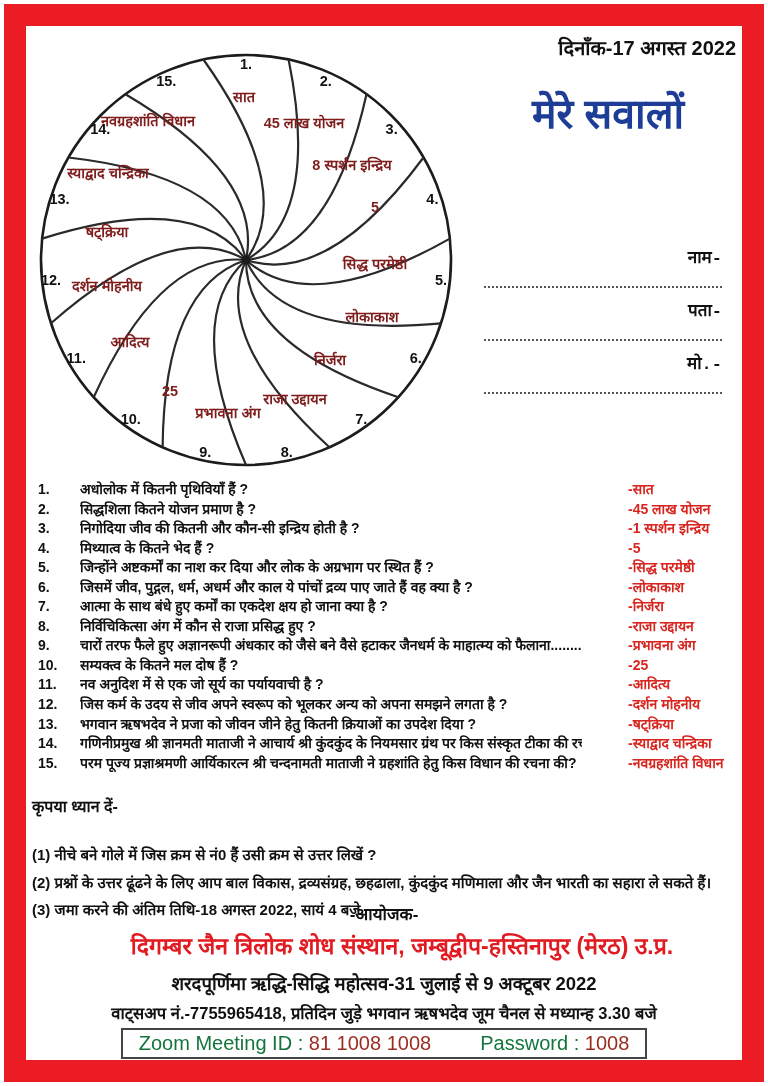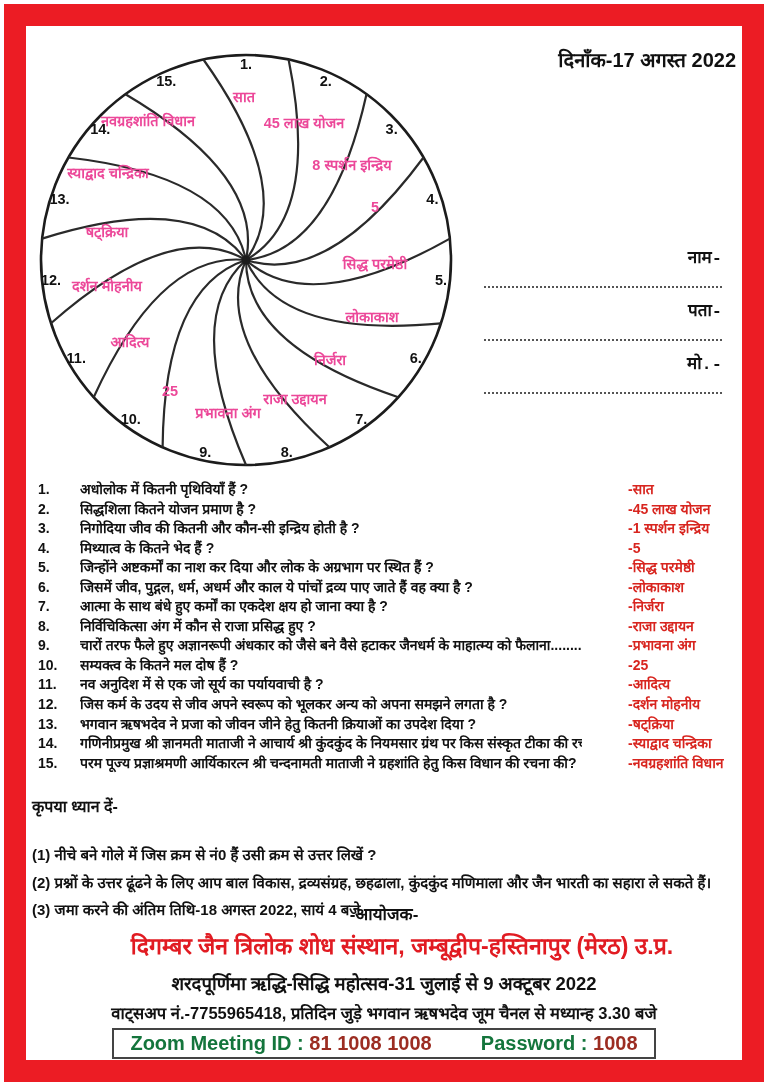--- a/index.html
+++ b/index.html
@@ -1,68 +1,69 @@
 <!DOCTYPE html>
 <html><head>
 <meta charset="utf-8">
 <style>
   html,body{margin:0;padding:0;background:#fff;}
   .page{position:relative;width:768px;height:1086px;background:#ffffff;overflow:hidden;
         font-family:"Liberation Sans","DejaVu Sans",sans-serif;}
   .frame{position:absolute;left:4px;top:4px;right:4px;bottom:4px;
          border:22px solid #ec1c24;pointer-events:none;z-index:5;}
   
-  .date{position:absolute;top:46px;right:32px;font-size:20px;font-weight:bold;color:#111;}
+  .date{position:absolute;top:34px;right:32px;font-size:20px;font-weight:bold;color:#111;}
   .title{position:absolute;left:470px;top:86px;width:276px;text-align:center;
          color:#1d3d96;font-weight:bold;font-size:41px;line-height:57px;}
   
   .form{position:absolute;left:484px;top:246px;width:238px;}
   .f-group{margin-bottom:11px;}
   .f-label{text-align:right;font-size:17px;font-weight:bold;color:#111;height:25px;line-height:25px;font-family:Liberation Mono, monospace;}
   .f-line{height:15px;border-bottom:2.5px dotted #555;}
   
   .wheel{position:absolute;left:30px;top:45px;width:432px;height:432px;}
   .wheel svg{position:absolute;left:0;top:0;}
   .wheel-num{position:absolute;transform:translate(-50%,-50%);font-size:14.5px;font-weight:bold;color:#111;white-space:nowrap;}
   .wheel-label{position:absolute;transform:translate(-50%,-50%);text-align:center;
-               color:#ec4899;font-weight:bold;font-size:14.5px;line-height:18px;}
+               color:#7f1d1d;font-weight:bold;font-size:14.5px;line-height:18px;}
   
   .q-list{position:absolute;left:36px;top:480px;width:706px;}
   .q-row{position:relative;height:19.55px;line-height:19.55px;font-size:14px;color:#111;}
   .q-num{position:absolute;left:2px;width:34px;font-weight:bold;}
   .q-text{position:absolute;left:44px;right:160px;white-space:nowrap;overflow:hidden;font-weight:bold;}
   .q-ans{position:absolute;left:592px;width:150px;color:#d8251f;font-weight:bold;white-space:nowrap;}
   
   .notes{position:absolute;left:32px;top:795px;width:706px;color:#111;}
   .notes-heading{font-size:16px;font-weight:bold;margin-bottom:24px;}
   .note-line{font-size:15px;font-weight:bold;line-height:27.5px;white-space:nowrap;}
   
   .f-organizer{position:absolute;left:26px;right:26px;top:902px;text-align:center;
                font-size:17px;font-weight:bold;color:#111;}
   .f-org{position:absolute;left:26px;right:26px;top:929px;text-align:center;
          font-size:23px;font-weight:bold;color:#e11b22;margin-left:36px;}
   .f-festival{position:absolute;left:26px;right:26px;top:970px;text-align:center;
               font-size:18.5px;font-weight:bold;color:#111;}
   .f-whatsapp{position:absolute;left:26px;right:26px;top:1001px;text-align:center;
               font-size:16.5px;font-weight:bold;color:#111;}
   .f-zoomwrap{position:absolute;left:26px;right:26px;top:1028px;text-align:center;}
-  .zoom-box{display:inline-block;border:2px solid #444;padding:2px 16px;font-size:20px;font-weight:bold;}
+  .zoom-box{display:inline-block;border:2px solid #444;padding:2px 16px;font-size:20px;font-weight:normal;}
   .zoom-label{color:#14753c;}
   .zoom-value{color:#9c2d22;}
   .zoom-gap{display:inline-block;width:38px;}
 </style>
 </head>
 <body>
 
 <div class="page">
   <div class="frame"></div>
 
   <div class="date">दिनाँक-17 अगस्त 2022</div>
 
   <div class="title">
+    <div>मेरे सवालों</div>
   </div>
 
   <div class="form">
     <div class="f-group">
       <div class="f-label">नाम-</div>
       <div class="f-line"></div>
     </div>
     <div class="f-group">
       <div class="f-label">पता-</div>
       <div class="f-line"></div>

